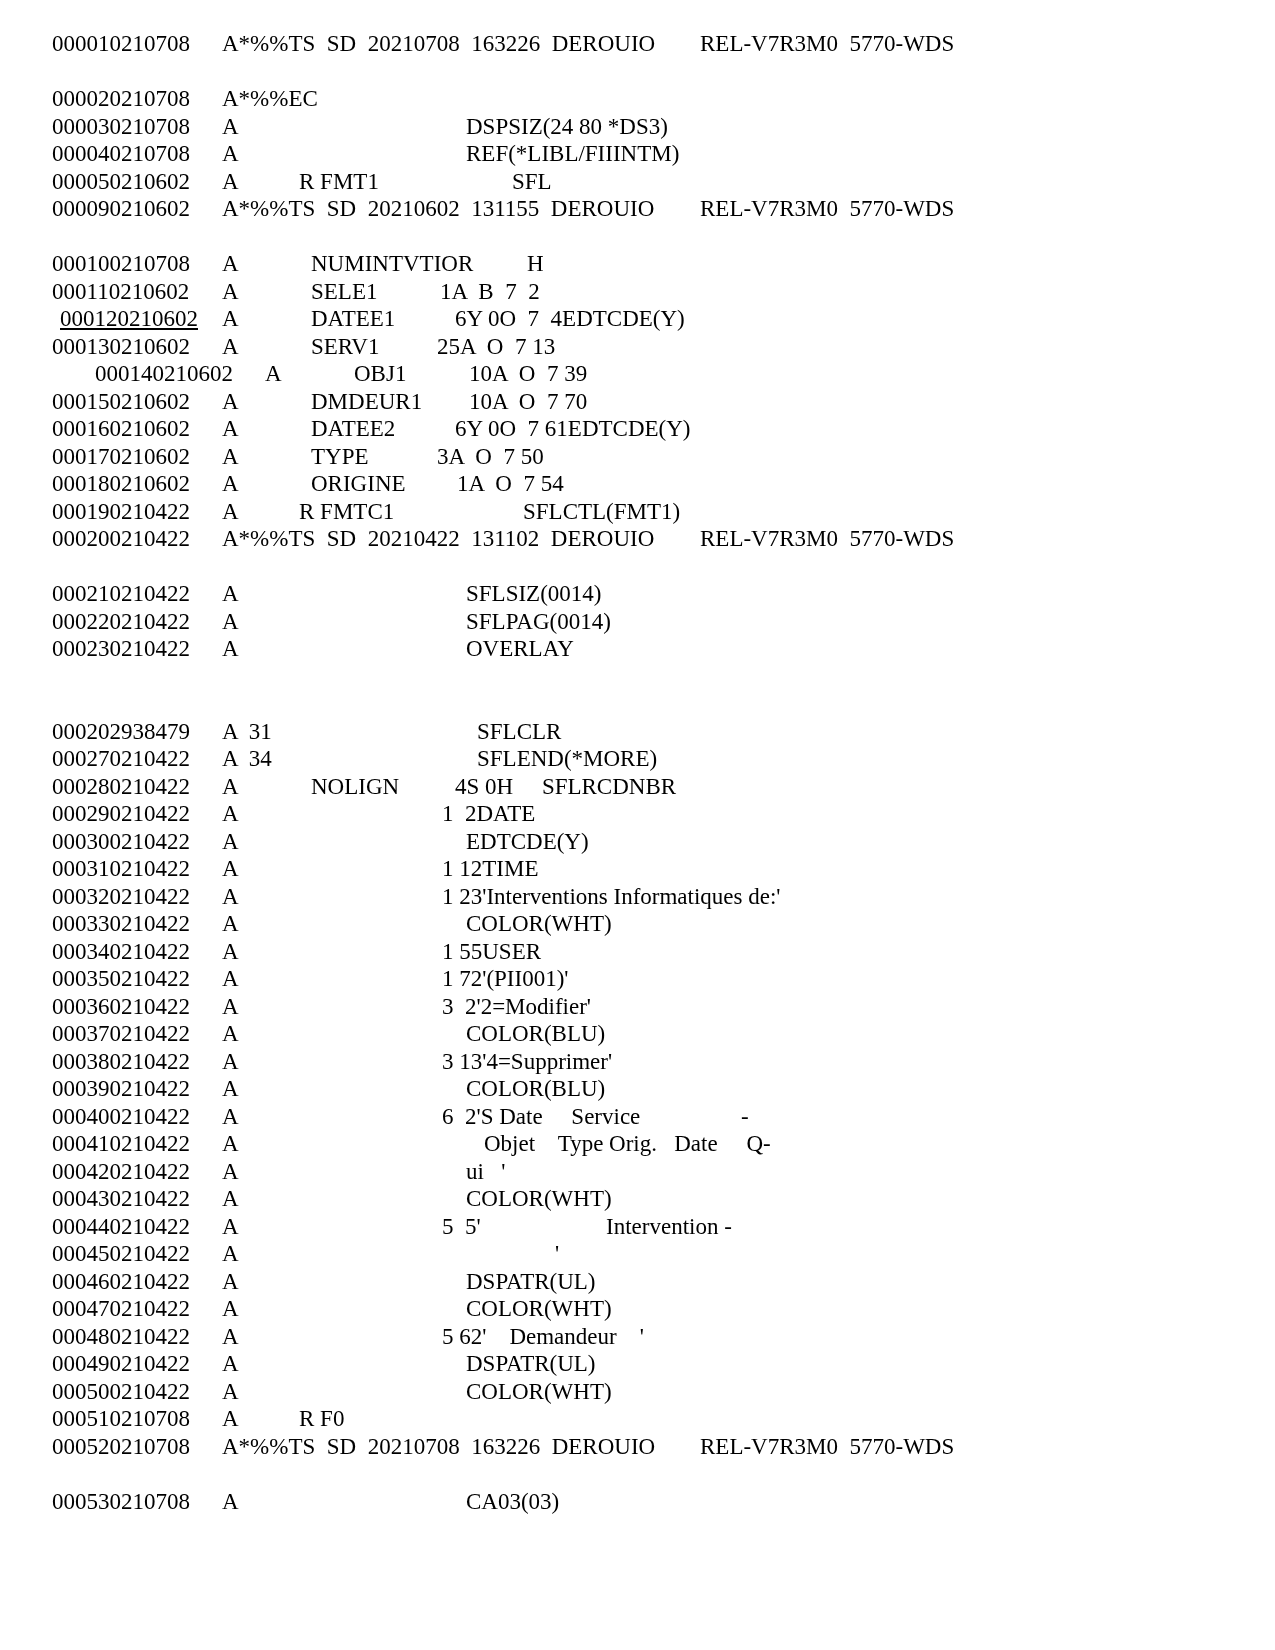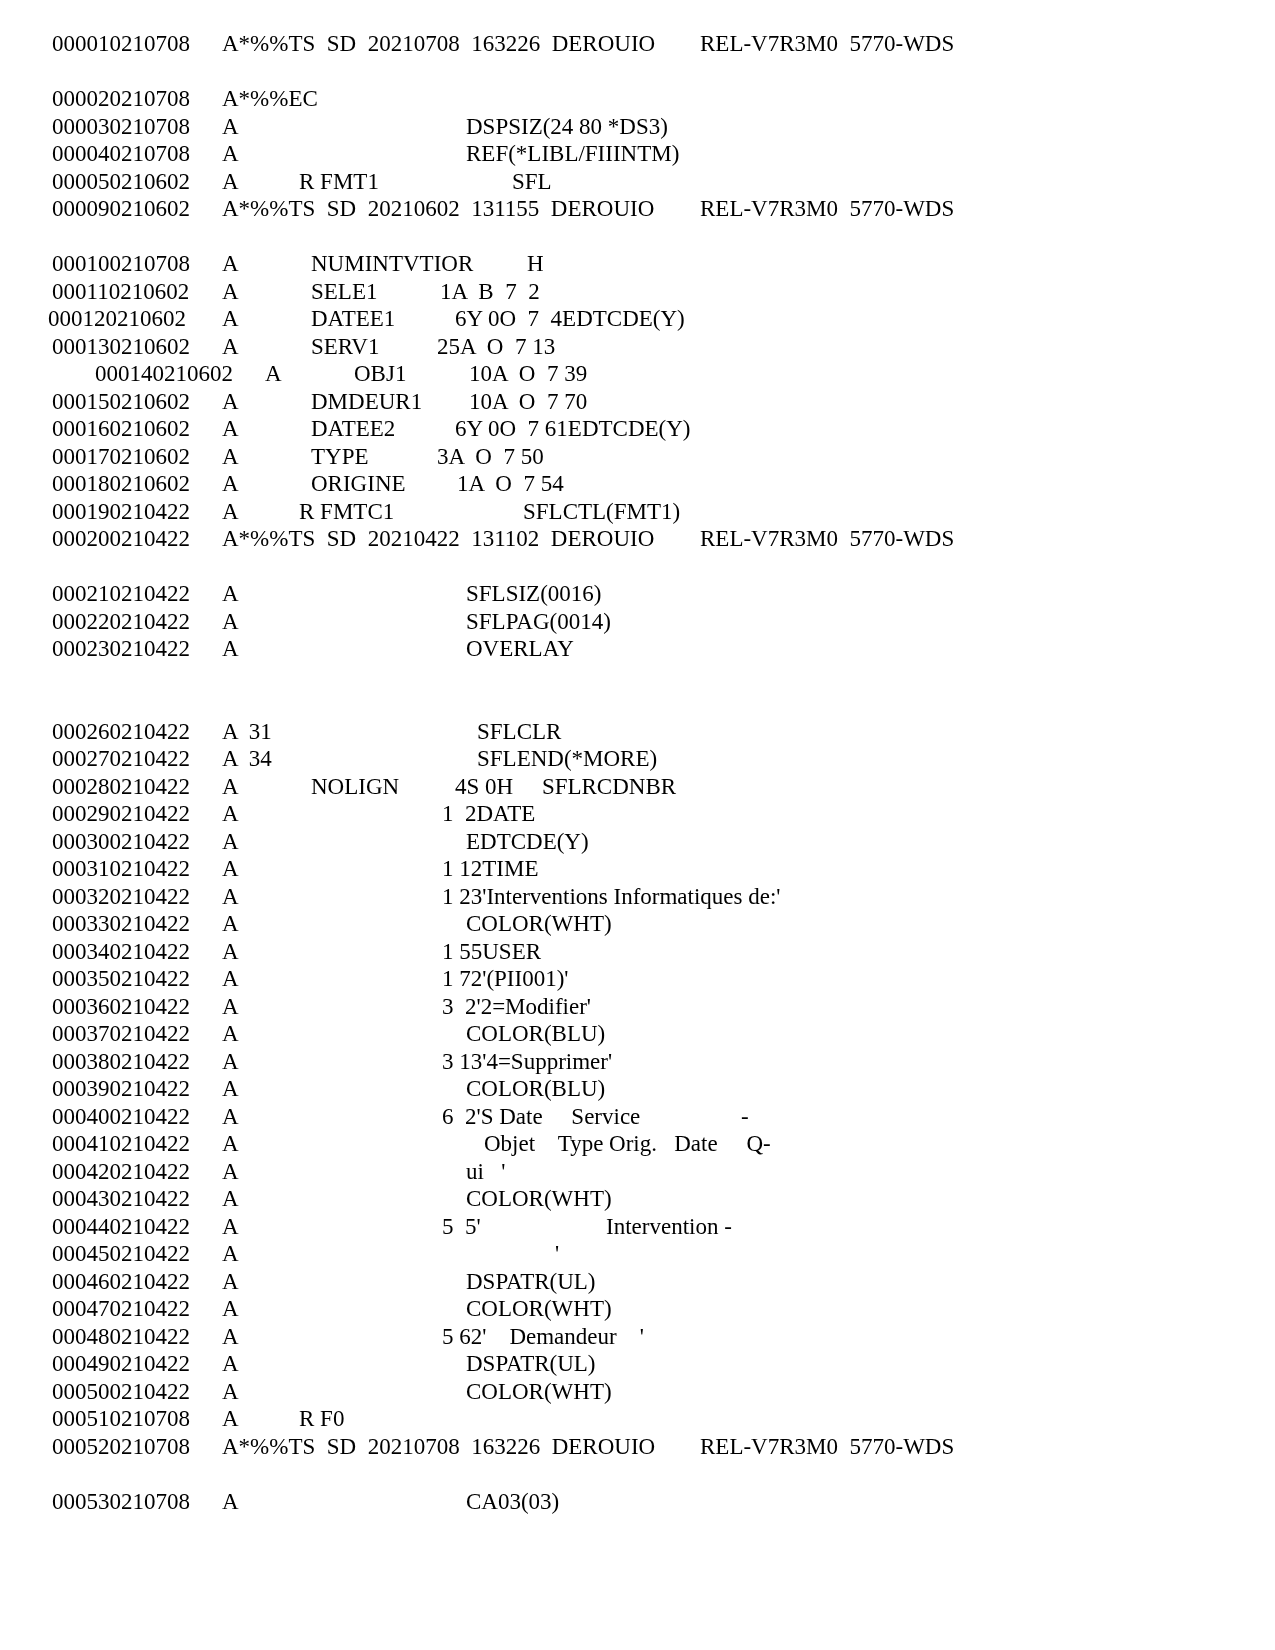--- a/index.html
+++ b/index.html
@@ -14,33 +14,33 @@
 
 <div class="page" id="page">
     <div class="line" style="top: 30px;"><span class="seg" style="left: 52px;">000010210708</span><span class="seg" style="left: 222px;">A*%%TS  SD  20210708  163226  DEROUIO</span><span class="seg" style="left: 700px;">REL-V7R3M0  5770-WDS</span></div>
     <div class="line" style="top: 85px;"><span class="seg" style="left: 52px;">000020210708</span><span class="seg" style="left: 222px;">A*%%EC</span></div>
     <div class="line" style="top: 113px;"><span class="seg" style="left: 52px;">000030210708</span><span class="seg" style="left: 222px;">A</span><span class="seg" style="left: 466px;">DSPSIZ(24 80 *DS3)</span></div>
     <div class="line" style="top: 140px;"><span class="seg" style="left: 52px;">000040210708</span><span class="seg" style="left: 222px;">A</span><span class="seg" style="left: 466px;">REF(*LIBL/FIIINTM)</span></div>
     <div class="line" style="top: 168px;"><span class="seg" style="left: 52px; text-align: center;">000050210602</span><span class="seg" style="left: 222px;">A</span><span class="seg" style="left: 299px;">R FMT1</span><span class="seg" style="left: 512px;">SFL</span></div>
     <div class="line" style="top: 195px;"><span class="seg" style="left: 52px;">000090210602</span><span class="seg" style="left: 222px;">A*%%TS  SD  20210602  131155  DEROUIO</span><span class="seg" style="left: 700px;">REL-V7R3M0  5770-WDS</span></div>
     <div class="line" style="top: 250px;"><span class="seg" style="left: 52px;">000100210708</span><span class="seg" style="left: 222px;">A</span><span class="seg" style="left: 311px;">NUMINTVTIOR</span><span class="seg" style="left: 527px;">H</span></div>
     <div class="line" style="top: 278px;"><span class="seg" style="left: 52px;">000110210602</span><span class="seg" style="left: 222px;">A</span><span class="seg" style="left: 311px;">SELE1</span><span class="seg" style="left: 440px;">1A  B  7  2</span></div>
-    <div class="line" style="top: 305px;"><span class="seg" style="left: 48px;">000120210602</span><span class="seg" style="left: 222px;">A</span><span class="seg" style="left: 311px;">DATEE1</span><span class="seg" style="left: 455px;">6Y 0O  7  4EDTCDE(Y)</span></div>
+    <div class="line" style="top: 305px;"><span class="seg" style="left: 60px; text-decoration: underline;">000120210602</span><span class="seg" style="left: 222px;">A</span><span class="seg" style="left: 311px;">DATEE1</span><span class="seg" style="left: 455px;">6Y 0O  7  4EDTCDE(Y)</span></div>
     <div class="line" style="top: 333px;"><span class="seg" style="left: 52px;">000130210602</span><span class="seg" style="left: 222px;">A</span><span class="seg" style="left: 311px;">SERV1</span><span class="seg" style="left: 437px;">25A  O  7 13</span></div>
     <div class="line" style="top: 360px; margin-left: 43px;"><span class="seg" style="left: 52px;">000140210602</span><span class="seg" style="left: 222px;">A</span><span class="seg" style="left: 311px;">OBJ1</span><span class="seg" style="left: 426px;">10A  O  7 39</span></div>
     <div class="line" style="top: 388px;"><span class="seg" style="left: 52px;">000150210602</span><span class="seg" style="left: 222px;">A</span><span class="seg" style="left: 311px;">DMDEUR1</span><span class="seg" style="left: 469px;">10A  O  7 70</span></div>
     <div class="line" style="top: 415px;"><span class="seg" style="left: 52px;">000160210602</span><span class="seg" style="left: 222px;">A</span><span class="seg" style="left: 311px;">DATEE2</span><span class="seg" style="left: 455px;">6Y 0O  7 61EDTCDE(Y)</span></div>
     <div class="line" style="top: 443px;"><span class="seg" style="left: 52px;">000170210602</span><span class="seg" style="left: 222px;">A</span><span class="seg" style="left: 311px;">TYPE</span><span class="seg" style="left: 437px;">3A  O  7 50</span></div>
     <div class="line" style="top: 470px;"><span class="seg" style="left: 52px;">000180210602</span><span class="seg" style="left: 222px;">A</span><span class="seg" style="left: 311px;">ORIGINE</span><span class="seg" style="left: 457px;">1A  O  7 54</span></div>
     <div class="line" style="top: 498px;"><span class="seg" style="left: 52px;">000190210422</span><span class="seg" style="left: 222px;">A</span><span class="seg" style="left: 299px;">R FMTC1</span><span class="seg" style="left: 523px;">SFLCTL(FMT1)</span></div>
     <div class="line" style="top: 525px;"><span class="seg" style="left: 52px;">000200210422</span><span class="seg" style="left: 222px;">A*%%TS  SD  20210422  131102  DEROUIO</span><span class="seg" style="left: 700px;">REL-V7R3M0  5770-WDS</span></div>
-    <div class="line" style="top: 580px;"><span class="seg" style="left: 52px;">000210210422</span><span class="seg" style="left: 222px;">A</span><span class="seg" style="left: 466px;">SFLSIZ(0016)</span></div>
+    <div class="line" style="top: 580px;"><span class="seg" style="left: 52px;">000210210422</span><span class="seg" style="left: 222px;">A</span><span class="seg" style="left: 466px;">SFLSIZ(0014)</span></div>
     <div class="line" style="top: 608px;"><span class="seg" style="left: 52px;">000220210422</span><span class="seg" style="left: 222px;">A</span><span class="seg" style="left: 466px;">SFLPAG(0014)</span></div>
     <div class="line" style="top: 635px;"><span class="seg" style="left: 52px;">000230210422</span><span class="seg" style="left: 222px;">A</span><span class="seg" style="left: 466px;">OVERLAY</span></div>
-    <div class="line" style="top: 718px;"><span class="seg" style="left: 52px;">000260210422</span><span class="seg" style="left: 222px;">A  31</span><span class="seg" style="left: 477px;">SFLCLR</span></div>
+    <div class="line" style="top: 718px;"><span class="seg" style="left: 52px;">000202938479</span><span class="seg" style="left: 222px;">A  31</span><span class="seg" style="left: 477px;">SFLCLR</span></div>
     <div class="line" style="top: 745px;"><span class="seg" style="left: 52px;">000270210422</span><span class="seg" style="left: 222px;">A  34</span><span class="seg" style="left: 477px;">SFLEND(*MORE)</span></div>
     <div class="line" style="top: 773px;"><span class="seg" style="left: 52px;">000280210422</span><span class="seg" style="left: 222px;">A</span><span class="seg" style="left: 311px;">NOLIGN</span><span class="seg" style="left: 455px;">4S 0H     SFLRCDNBR</span></div>
     <div class="line" style="top: 800px;"><span class="seg" style="left: 52px;">000290210422</span><span class="seg" style="left: 222px;">A</span><span class="seg" style="left: 442px;">1  2DATE</span></div>
     <div class="line" style="top: 828px;"><span class="seg" style="left: 52px;">000300210422</span><span class="seg" style="left: 222px;">A</span><span class="seg" style="left: 466px;">EDTCDE(Y)</span></div>
     <div class="line" style="top: 855px;"><span class="seg" style="left: 52px;">000310210422</span><span class="seg" style="left: 222px;">A</span><span class="seg" style="left: 442px;">1 12TIME</span></div>
     <div class="line" style="top: 883px;"><span class="seg" style="left: 52px;">000320210422</span><span class="seg" style="left: 222px;">A</span><span class="seg" style="left: 442px;">1 23'Interventions Informatiques de:'</span></div>
     <div class="line" style="top: 910px;"><span class="seg" style="left: 52px;">000330210422</span><span class="seg" style="left: 222px;">A</span><span class="seg" style="left: 466px;">COLOR(WHT)</span></div>
     <div class="line" style="top: 938px;"><span class="seg" style="left: 52px;">000340210422</span><span class="seg" style="left: 222px;">A</span><span class="seg" style="left: 442px;">1 55USER</span></div>
     <div class="line" style="top: 965px;"><span class="seg" style="left: 52px;">000350210422</span><span class="seg" style="left: 222px;">A</span><span class="seg" style="left: 442px;">1 72'(PII001)'</span></div>
     <div class="line" style="top: 993px;"><span class="seg" style="left: 52px;">000360210422</span><span class="seg" style="left: 222px;">A</span><span class="seg" style="left: 442px;">3  2'2=Modifier'</span></div>

